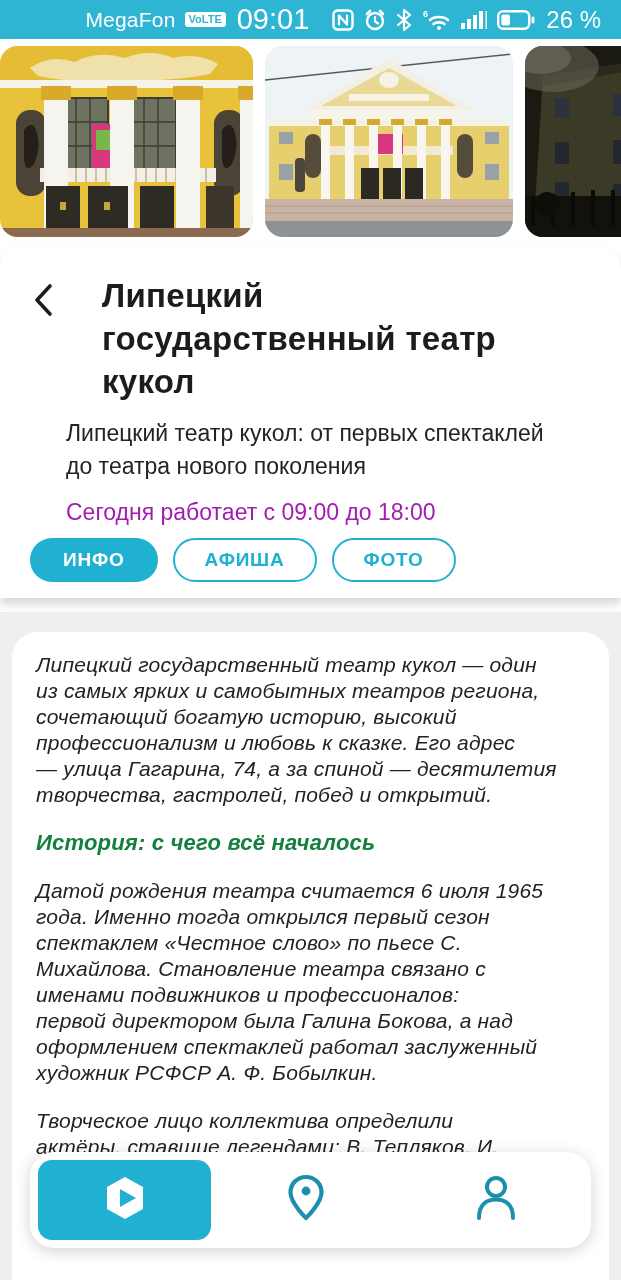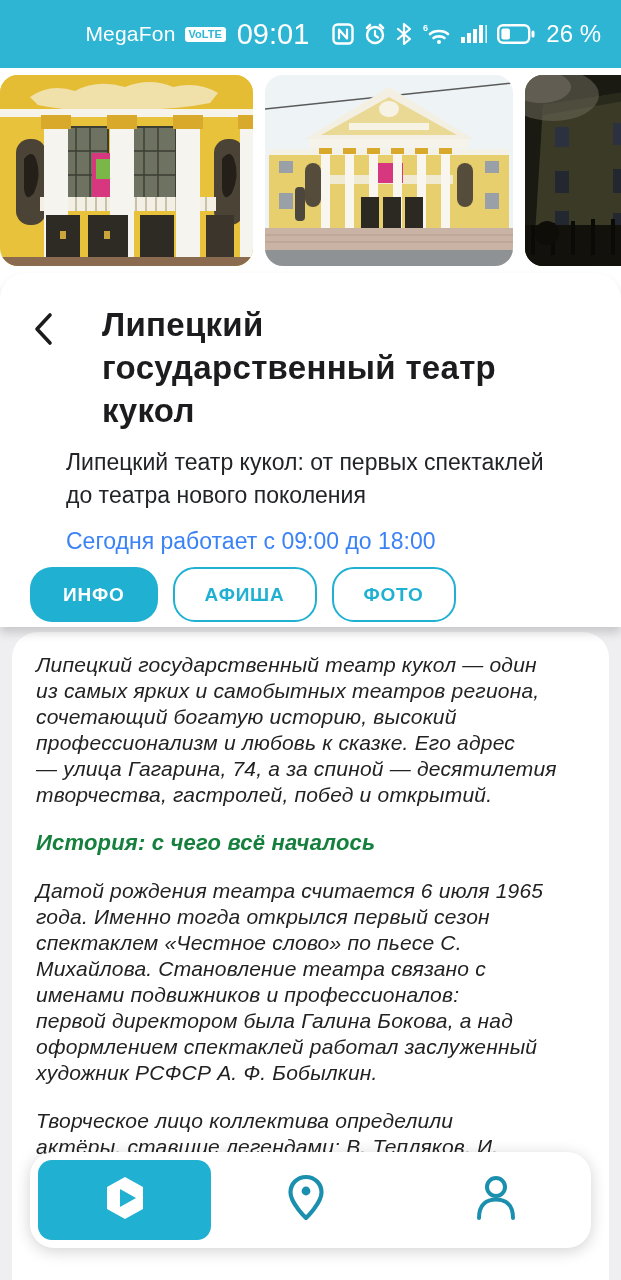--- a/index.html
+++ b/index.html
@@ -6,21 +6,21 @@
   html,body { width:621px; height:1280px; }
   body {
     font-family:"Liberation Sans", sans-serif;
     background:#ffffff;
     position:relative;
     overflow:hidden;
     color:#1c1c1e;
   }
   
   .status-bar {
-    height:68px; background:#2eb5d4;
+    height:39px; background:#2eb5d4;
     display:flex; align-items:center; justify-content:flex-end;
     padding-right:20px; color:#ffffff; gap:9px;
   }
   .carrier { font-size:21px; letter-spacing:.2px; }
   .volte-badge {
     background:#ffffff; color:#2eb5d4; font-size:11px; font-weight:bold;
     border-radius:3px; padding:2px 4px; line-height:1;
   }
   .clock { font-size:29px; margin-left:2px; margin-right:14px; }
   .sicon { display:flex; align-items:center; }
@@ -43,24 +43,24 @@
   .title-row { display:flex; align-items:flex-start;gap:28px; }
   .back-btn { flex:none; padding:8px 6px 0 2px; cursor:pointer; }
   .page-title {
     font-size:33px; line-height:43px; font-weight:bold;
     white-space:pre-line; margin-left:14px; letter-spacing:.3px;
   }
   .subtitle {
     margin-top:14px; margin-left:36px;
     font-size:23px; line-height:33px; white-space:pre-line; color:#222327;
   }
-  .hours { margin-top:16px; margin-left:36px; font-size:23px; color:#3b82f6; }
+  .hours { margin-top:16px; margin-left:36px; font-size:23px; color:#a21caf; }
   .tab-row { margin-top:12px; display:flex; gap:15px; align-items:center; }
   .pill {
-    height:55px; border-radius:22px; display:flex; align-items:center; justify-content:center;
+    height:44px; border-radius:22px; display:flex; align-items:center; justify-content:center;
     font-size:19px; font-weight:bold; letter-spacing:.8px; padding:0 30px;
     cursor:pointer; background:#ffffff;
   }
   .pill.active { background:#1fb0d2; color:#ffffff; border:none; padding:0 33px; }
   .pill.outline { border:2px solid #1fb0d2; color:#1fb0d2; }
   
   .lower {
     position:absolute; left:0; right:0; top:612px; bottom:0;
     background:#efeff1; padding:20px 12px 0 12px; overflow:hidden;font-style:italic;
   }

